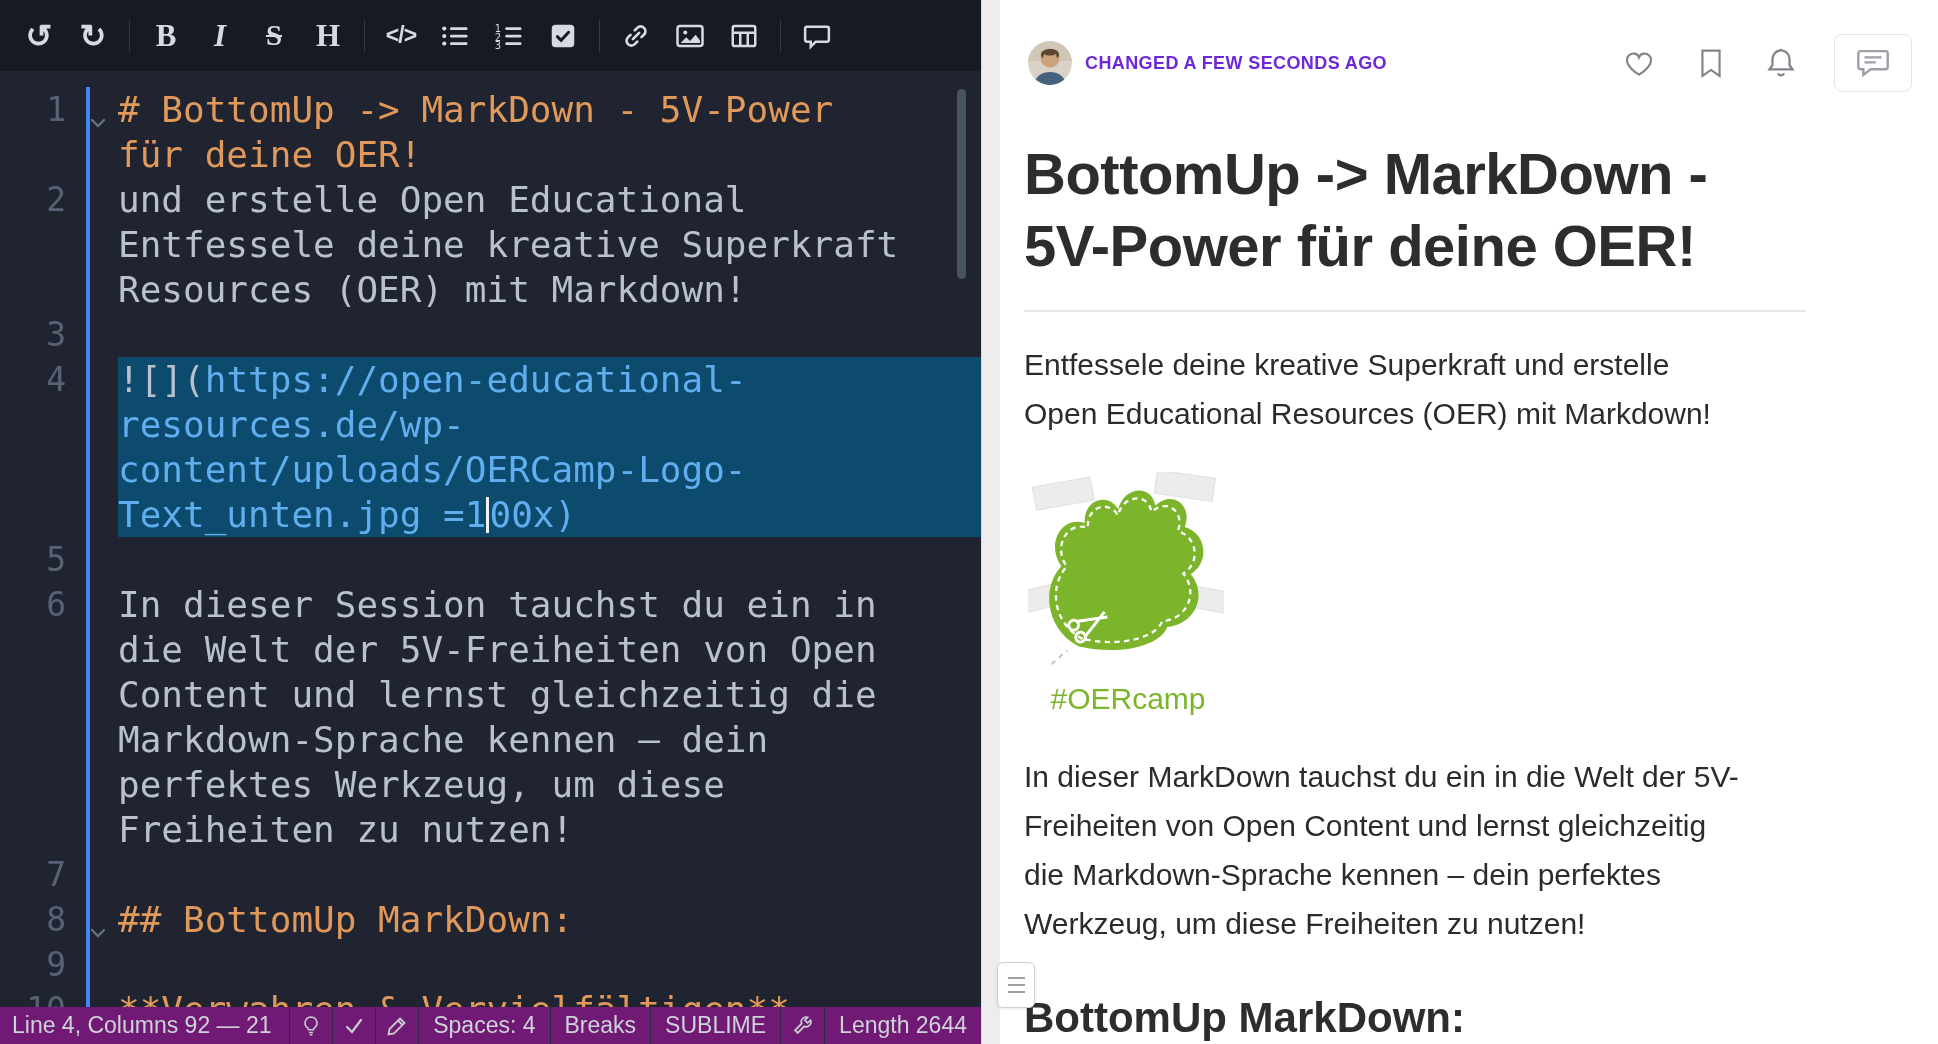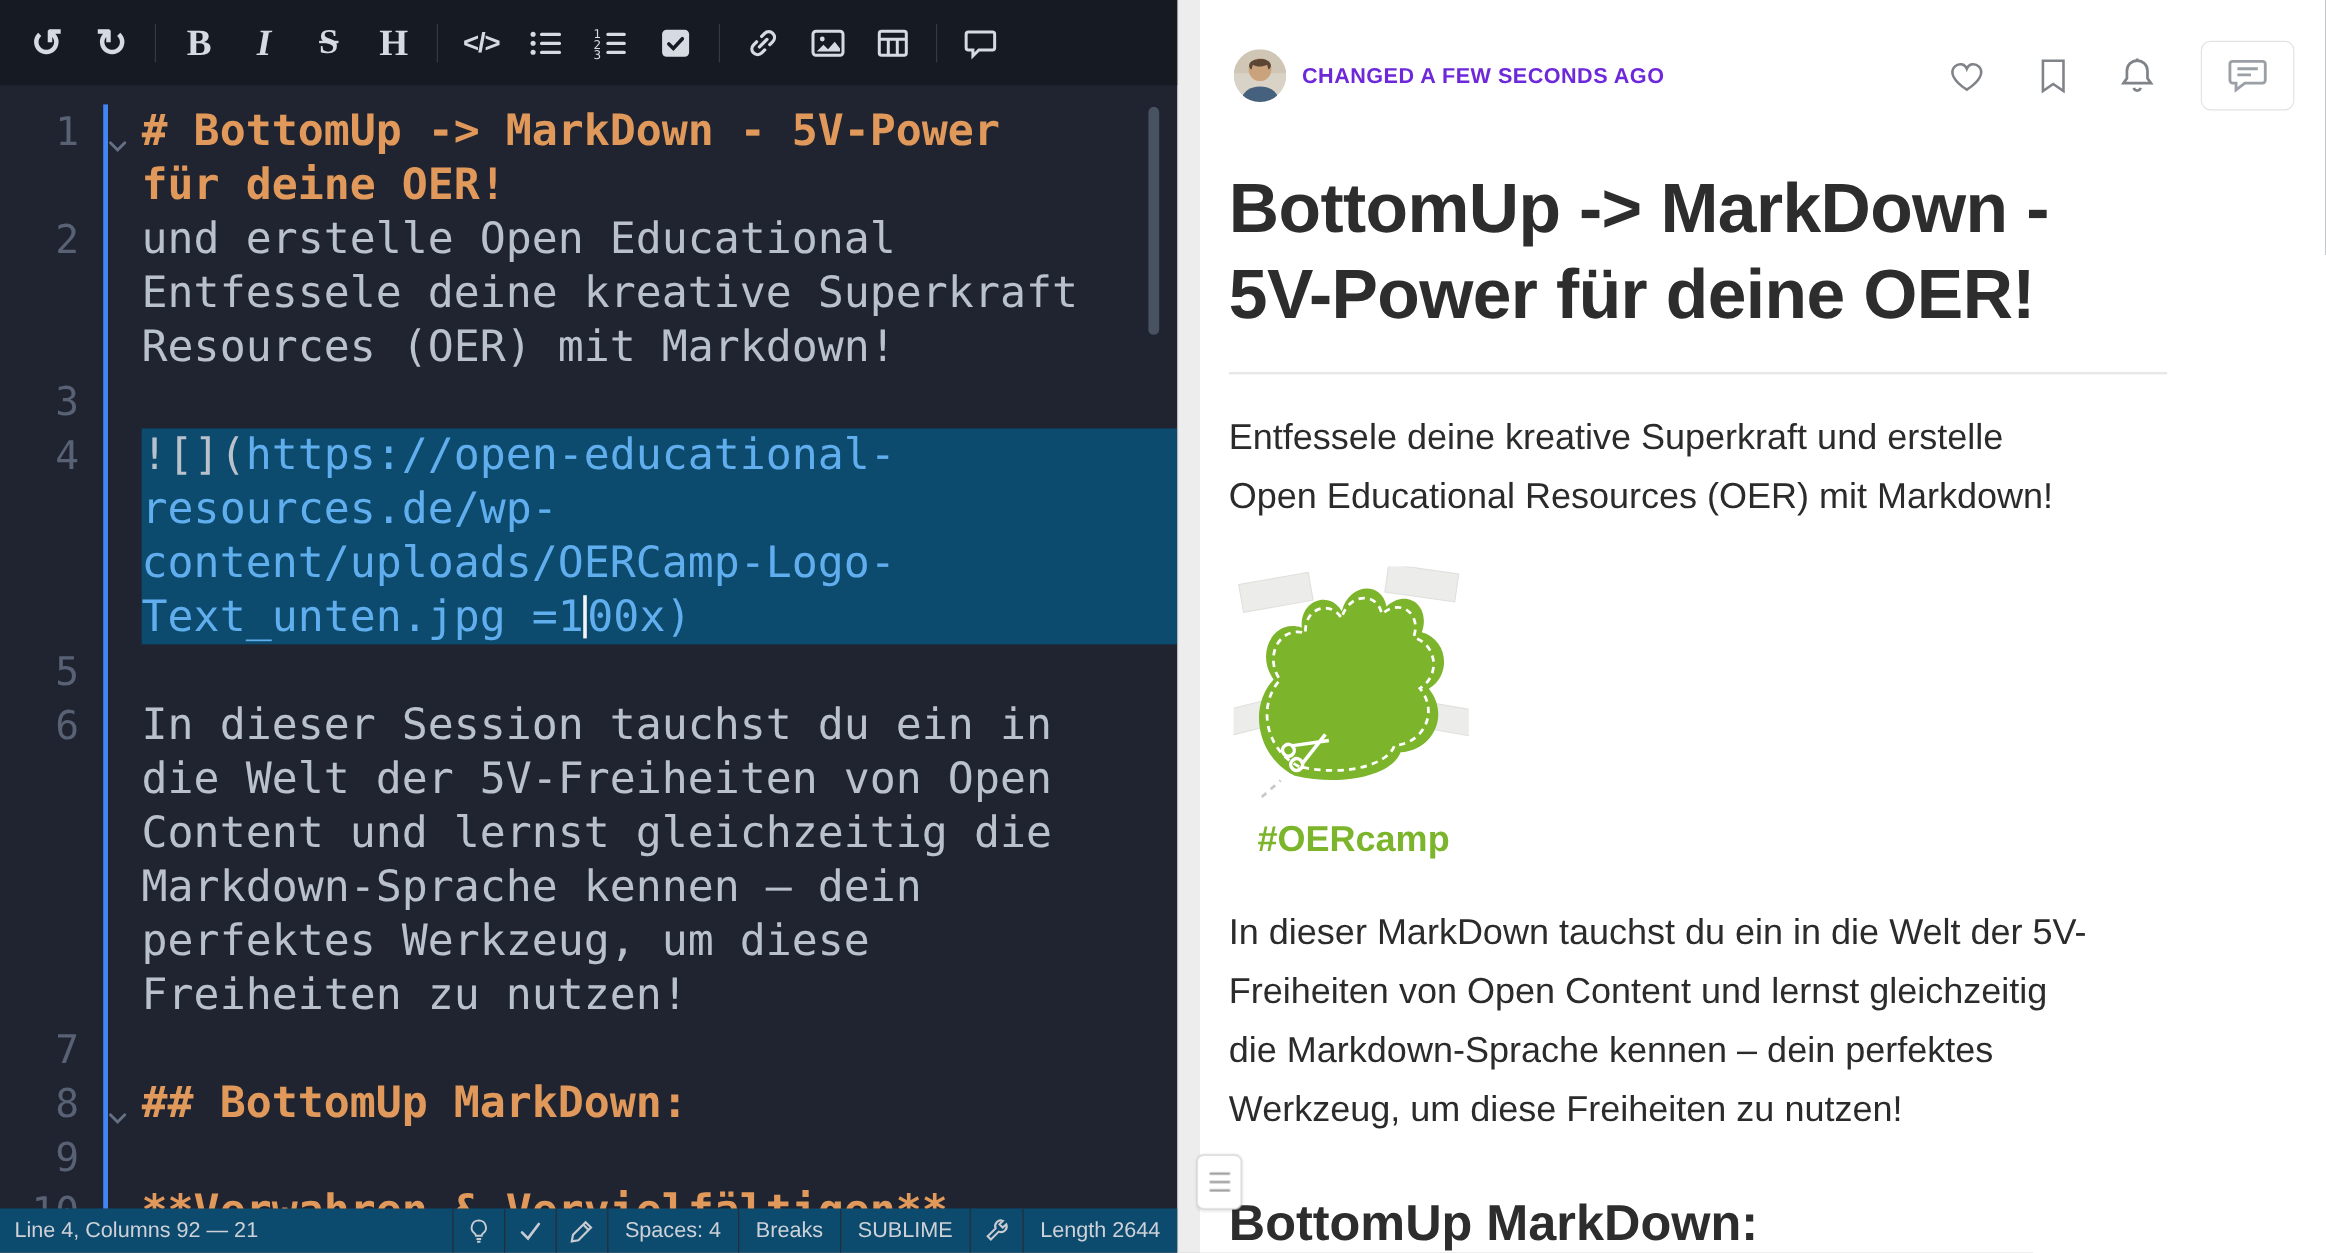--- a/index.html
+++ b/index.html
@@ -22,29 +22,29 @@
   .editor-body { flex:1 1 auto; overflow:hidden; position:relative; padding-top:16px;
                  font-family:"DejaVu Sans Mono", monospace; font-size:36px; line-height:45px; color:#b9c1cc; }
   .lines { position:relative; }
   .authbar { position:absolute; left:86px; top:0; height:945px; width:4px; background:#4285f4; }
   .row { display:flex; }
   .ln { flex:0 0 72px; text-align:right; padding-right:6px; color:#586274; font-size:33px; }
   .foldcol { flex:0 0 46px; position:relative; }
   .fold-chevron { position:absolute; left:16px; top:11px; }
   .content { flex:1 1 auto; min-height:45px; padding-right:26px; }
   .vl { white-space:pre; overflow:hidden; }
-  .md-h { color:#e0995a; font-weight:700; }
+  .md-h { color:#e0995a; font-weight:400; }
   .url { color:#61aeee; }
   .pn  { color:#b9c1cc; }
   .row.active .content { background:#0c4a6e; }
   .caret { display:inline-block; width:3px; height:36px; background:#f2f4f7; vertical-align:-6px; }
 
   .edscroll { position:absolute; right:15px; top:18px; width:9px; height:190px; border-radius:5px; background:#515a69; opacity:.85; }
 
-  .statusbar { flex:0 0 37px; height:37px; background:#0c4a6e; display:flex; align-items:stretch; font-size:18px; color:#ced2d8; }
+  .statusbar { flex:0 0 37px; height:37px; background:#701a75; display:flex; align-items:stretch; font-size:23px; color:#ced2d8; }
   .sseg { display:flex; align-items:center; padding:0 14px; border-left:1px solid #272d38; white-space:nowrap; }
   .sseg.first { flex:1 1 auto; border-left:none; padding-left:12px; overflow:hidden; }
   .sseg.iconseg { padding:0 11px; }
 
   
   .divider { width:19px; flex:0 0 19px; background:#ededed; border-left:1px solid #dcdcdc; }
   .drag-handle { position:fixed; left:997px; top:962px; width:38px; height:46px; background:#fff;
                  border:1px solid #cfcfcf; border-radius:6px; box-shadow:0 1px 3px rgba(0,0,0,.10);
                  display:flex; flex-direction:column; align-items:center; justify-content:center; gap:5px; cursor:col-resize; z-index:5; }
   .drag-handle span { display:block; width:17px; height:2px; background:#a0a0a0; }
@@ -57,21 +57,21 @@
   .phead .spacer { flex:1 1 auto; }
   .hicon { margin-left:42px; display:flex; align-items:center; cursor:pointer; }
   .comment-btn { margin-left:38px; width:78px; height:58px; border:1px solid #e1e3e6; border-radius:8px;
                  display:flex; align-items:center; justify-content:center; background:#fff; cursor:pointer; }
 
   .doc { padding:0 24px 0 24px; max-width:830px; }
   .doc h1 { font-size:58px; line-height:1.24; font-weight:700; color:#2d2d2d; margin-top:46px; letter-spacing:-.5px; }
   .rule { border:0; border-top:2px solid #e7e7e7; margin:28px 0 28px; }
   .para { font-size:30px; line-height:49px; color:#2b2b2b; margin:0 0 34px; }
   .logo-wrap { margin:6px 0 36px 4px; width:200px; }
-  .logo-text { font-size:30px; font-weight:700; color:#7cb52b; text-align:center; margin-top:2px; }
+  .logo-text { font-size:30px; font-weight:400; color:#7cb52b; text-align:center; margin-top:2px; }
   .doc h2 { font-size:42px; font-weight:700; color:#2d2d2d; margin:46px 0 14px; }
 </style>
 </head>
 <body>
 
 <div class="editor-pane">
 
   <div class="toolbar">
     <div class="tbtn glyph">↺</div>
     <div class="tbtn glyph">↻</div>

